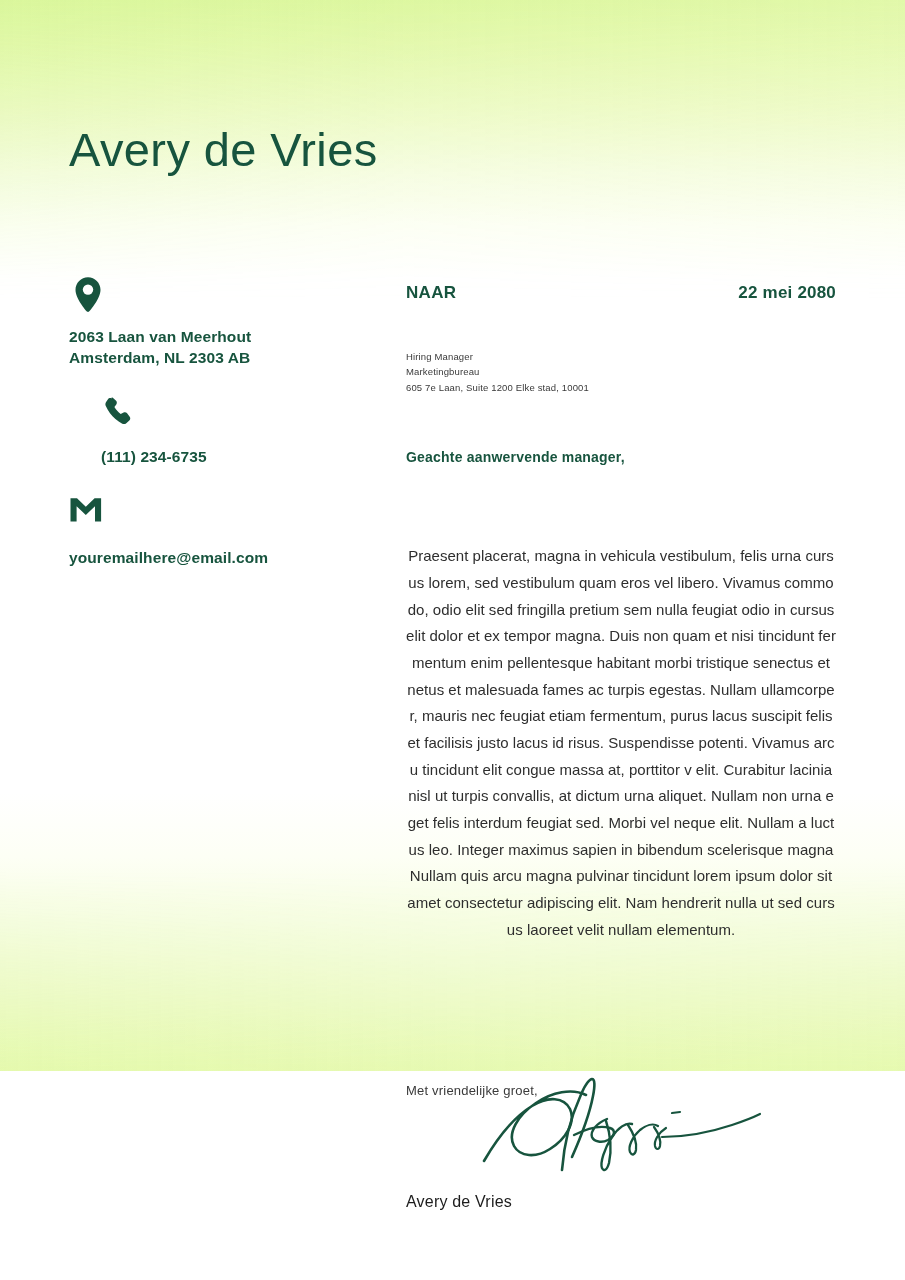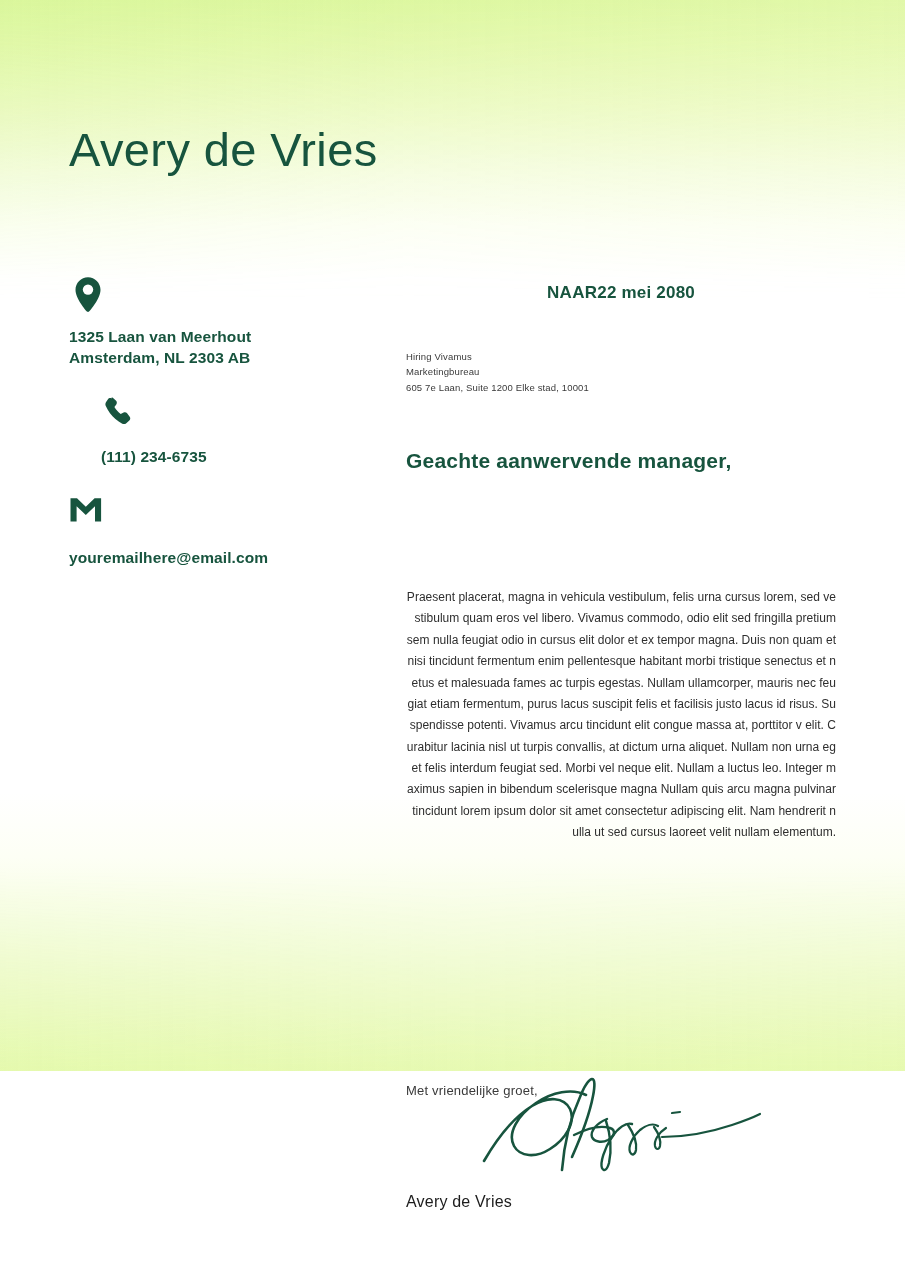--- a/index.html
+++ b/index.html
@@ -98,21 +98,21 @@
 
   
   .letter-col {
     position: absolute;
     left: 406px;
     top: 283px;
     width: 430px;
   }
   .letter-head {
     display: flex;
-    justify-content: center;
+    justify-content: space-between;
     align-items: baseline;
   }
   .letter-to-label {
     font-size: 17px;
     font-weight: 700;
     color: #17543e;
     letter-spacing: 0.3px;
   }
   .letter-date {
     font-size: 17px;
@@ -122,31 +122,31 @@
   }
   .recipient {
     margin-top: 46px;
     font-size: 9.5px;
     color: #3a3a3a;
     line-height: 1.62;
     letter-spacing: 0.15px;
   }
   .salutation {
     margin-top: 54px;
-    font-size: 21px;
+    font-size: 14px;
     font-weight: 700;
     color: #17543e;
     letter-spacing: 0.2px;
   }
   .body-text {
-    margin-top: 114px;
-    font-size: 12px;
+    margin-top: 78px;
+    font-size: 15px;
     color: #2e2e2e;
     line-height: 1.78;
-    text-align: right;
+    text-align: center;
     letter-spacing: 0.02px;
     word-break: break-all;
   }
 
   
   .signoff {
     position: absolute;
     left: 406px;
     top: 1081px;
     width: 430px;
@@ -185,21 +185,21 @@
     <div class="contact-col">
 
       <div class="contact-block">
         <span class="contact-icon">
           <svg width="38" height="40" viewBox="0 0 38 40" xmlns="http://www.w3.org/2000/svg">
             <path d="M19 2.2C12.1 2.2 6.5 7.8 6.5 14.7c0 8.9 10.3 20.6 11.5 21.9.5.6 1.5.6 2 0 1.2-1.3 11.5-13 11.5-21.9C31.5 7.8 25.9 2.2 19 2.2z" fill="#17543e"></path>
             <circle cx="19" cy="14.6" r="5.2" fill="#ffffff"></circle>
           </svg>
         </span>
         <div class="contact-text">
-          <div>1325 Laan van Meerhout</div>
+          <div>2063 Laan van Meerhout</div>
           <div>Amsterdam, NL 2303 AB</div>
         </div>
       </div>
 
       <div class="contact-block blk-phone">
         <span class="contact-icon">
           <svg width="34" height="34" viewBox="0 0 34 34" xmlns="http://www.w3.org/2000/svg">
             <path d="M10.6 3.4c-1.3-.6-2.9-.2-3.8 1L5.1 7.1c-.8 1.2-.9 2.7-.3 4 2.4 5.3 5.6 9.6 9.6 13 2.1 1.8 4.4 3.3 6.9 4.6 1.3.7 2.9.5 4-.5l3-2.6c1.1-1 1.3-2.7.4-3.9l-2.6-3.4c-.8-1.1-2.3-1.4-3.5-.8l-2.9 1.5c-2.5-1.9-4.7-4.3-6.3-7l1.9-2.6c.8-1.1.7-2.6-.2-3.6l-3-2.9c-.5-.5-1-.4-1.5-.5z" fill="#17543e"></path>
           </svg>
         </span>
@@ -217,21 +217,21 @@
 
     </div>
 
     <div class="letter-col">
       <div class="letter-head">
         <span class="letter-to-label">NAAR</span>
         <span class="letter-date">22 mei 2080</span>
       </div>
 
       <div class="recipient">
-        <div>Hiring Vivamus</div>
+        <div>Hiring Manager</div>
         <div>Marketingbureau</div>
         <div>605 7e Laan, Suite 1200 Elke stad, 10001</div>
       </div>
 
       <div class="salutation">Geachte aanwervende manager,</div>
 
       <div class="body-text">Praesent placerat, magna in vehicula vestibulum, felis urna cursus lorem, sed vestibulum quam eros vel libero. Vivamus commodo, odio elit sed fringilla pretium sem nulla feugiat odio in cursus elit dolor et ex tempor magna.  Duis non quam et nisi tincidunt fermentum enim pellentesque habitant morbi tristique senectus et netus et malesuada fames ac turpis egestas. Nullam ullamcorper, mauris nec feugiat etiam fermentum, purus lacus suscipit felis et facilisis justo lacus id risus.  Suspendisse potenti. Vivamus arcu tincidunt elit congue massa at, porttitor v elit. Curabitur lacinia nisl ut turpis convallis, at dictum urna aliquet. Nullam non urna eget felis interdum feugiat sed. Morbi vel neque elit. Nullam a luctus leo. Integer maximus sapien in bibendum scelerisque magna Nullam quis arcu magna pulvinar tincidunt lorem ipsum dolor sit amet consectetur adipiscing elit.  Nam hendrerit nulla ut sed cursus laoreet velit nullam elementum.</div>
     </div>
 
     <div class="signoff">

